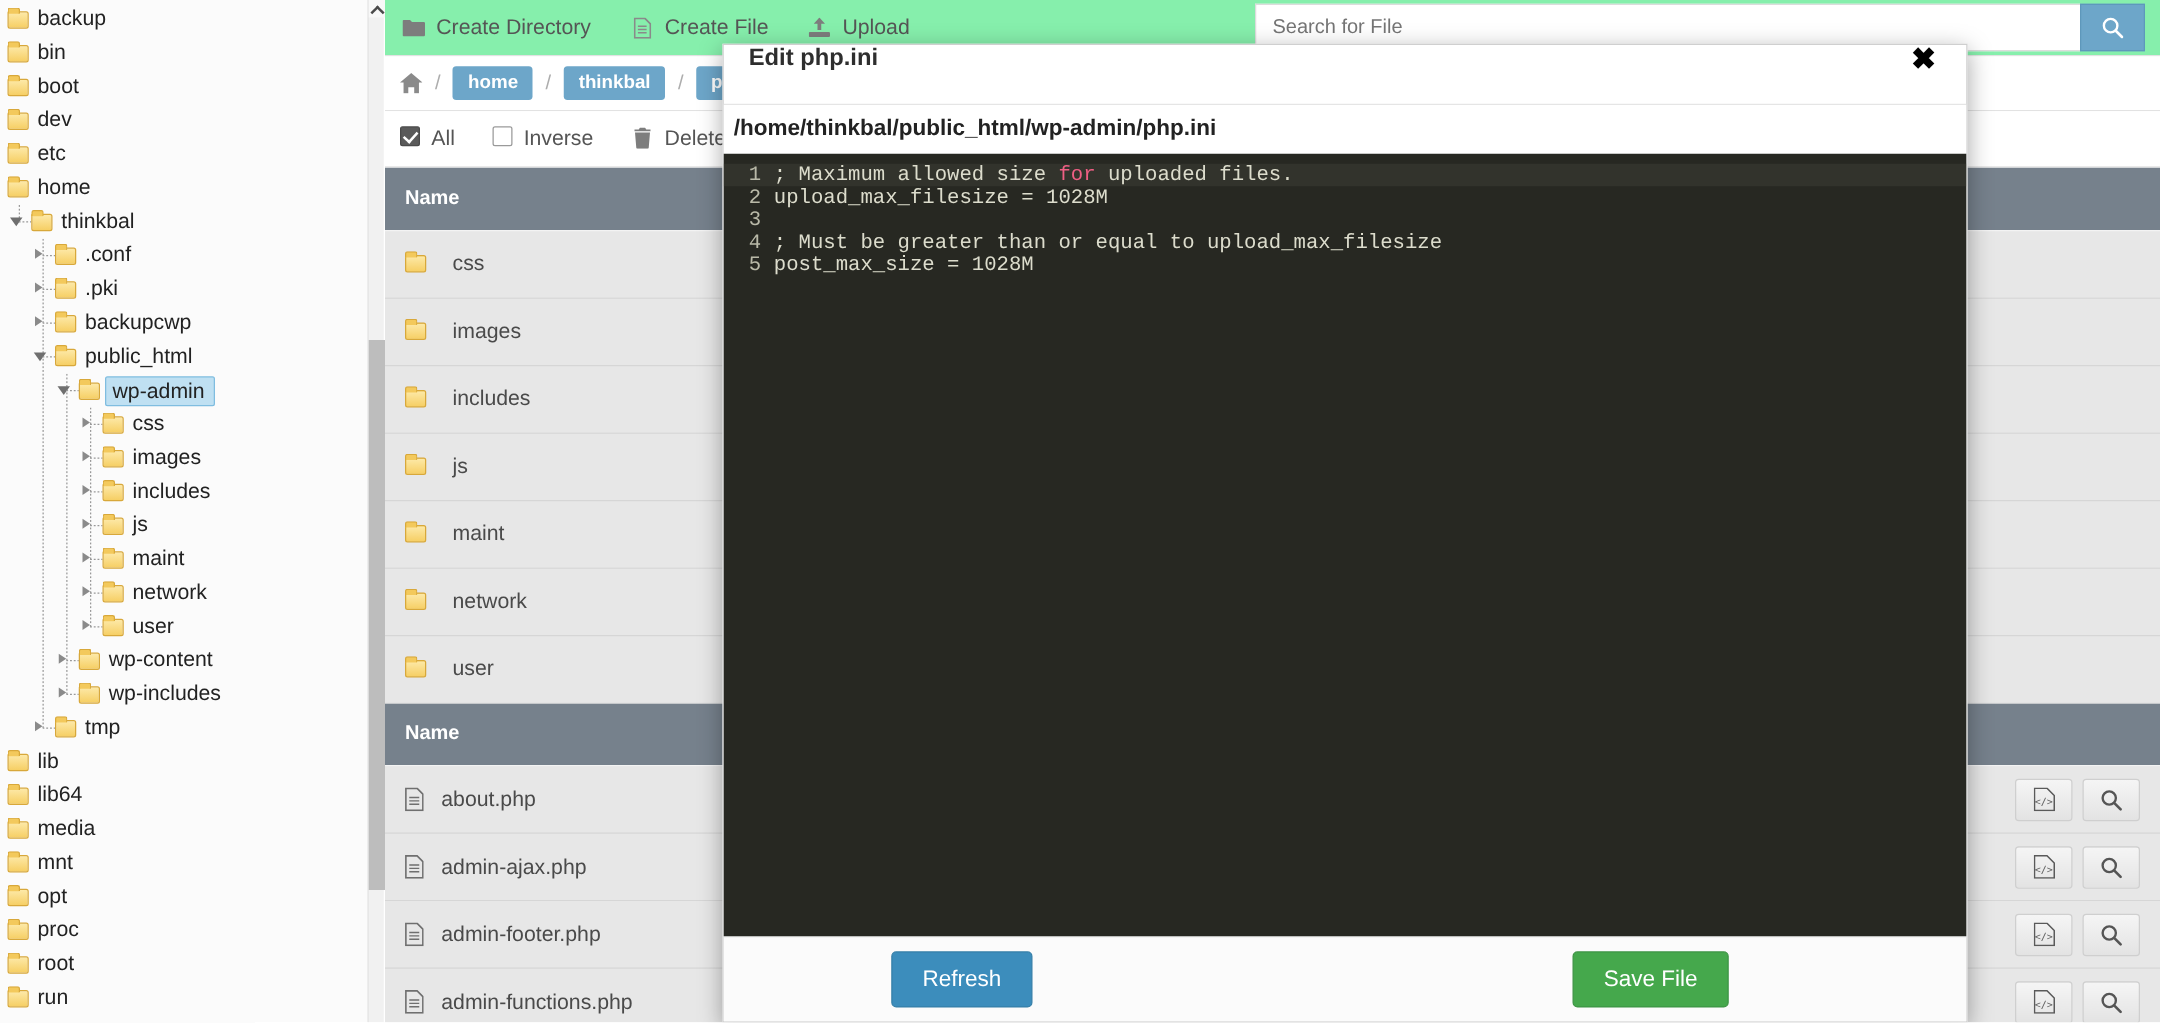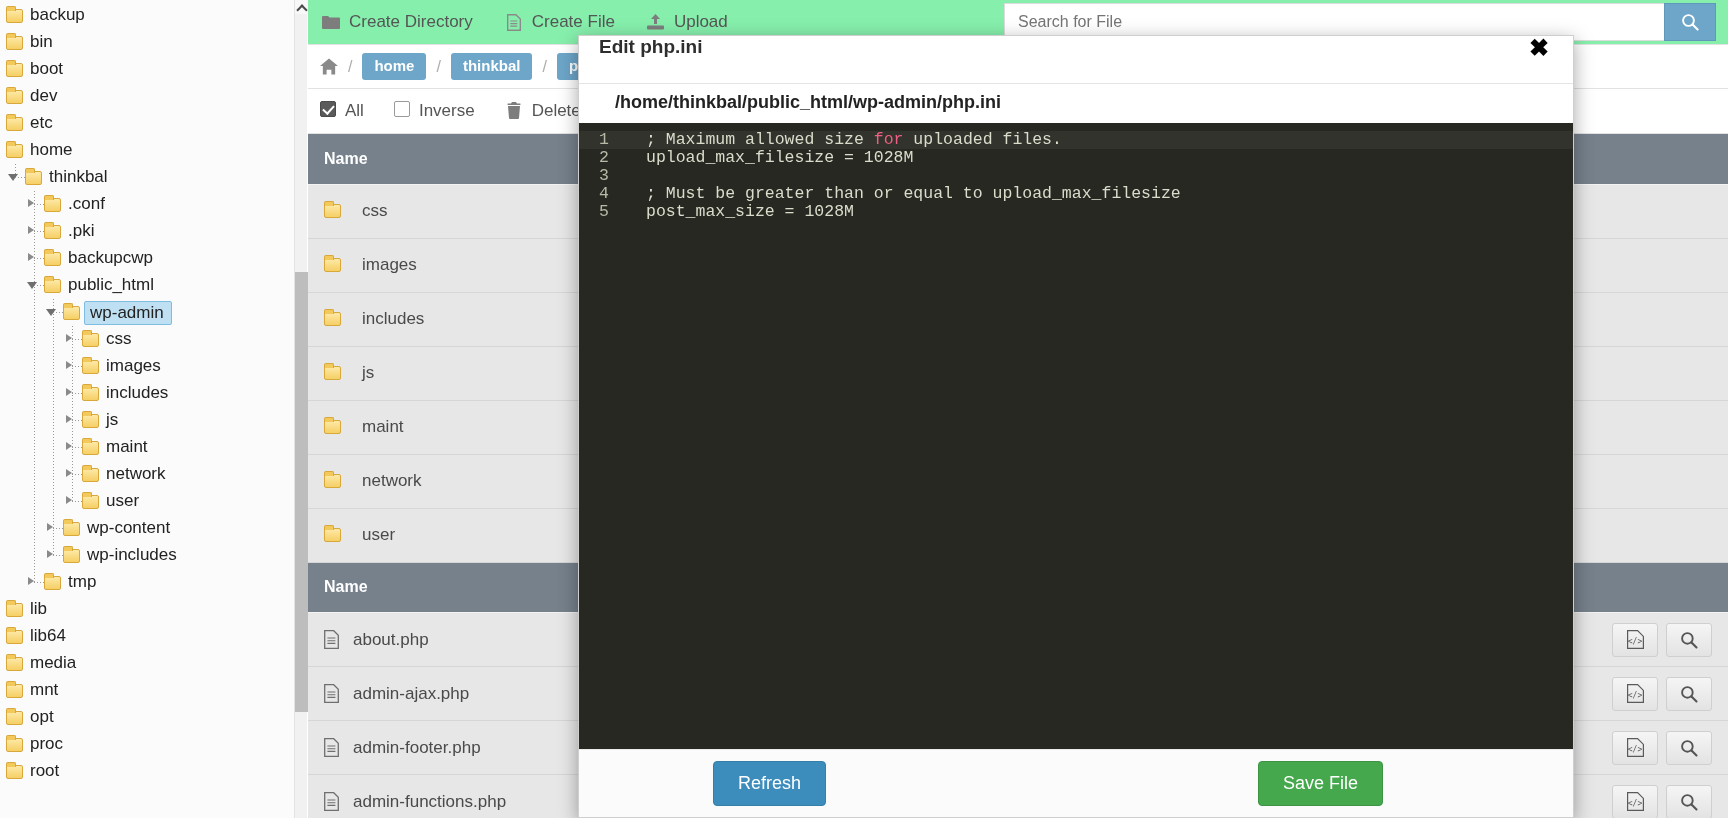--- a/index.html
+++ b/index.html
@@ -187,38 +187,38 @@
     height: 48px; border-bottom: 1px solid #e5e5e5;
     display:flex; align-items:flex-start; padding: 0 20px; flex:0 0 auto;
   }
   #modal-title { font-size: 19px; font-weight: bold; color:#2e2e2e; }
   #modal-close {
     margin-left:auto; font-size: 24px; line-height:1; color:#000;
     cursor:pointer; font-weight: bold; padding: 0 4px;
   }
   #modal-path {
     flex:0 0 auto; font-size: 18px; font-weight: bold; color:#222;
-    padding: 8px 36px 10px; background: #fff;
+    padding: 8px 8px 10px; background: #fff;
   }
   #editor {
     flex: 1 1 auto; background: #272822; position: relative; overflow: hidden;
     margin: 0 0 0 0; min-height: 0;
   }
   #code {
     font-family: "Liberation Mono", "DejaVu Sans Mono", monospace;
     font-size: 16.5px; line-height: 18px;
     padding: 8px 0 0 0; margin:0;
   }
   .cline { display:flex; white-space: pre; }
   .cline.active { background: #32332c; }
   .gutter {
     width: 40px; flex:0 0 auto; text-align:right; padding-right: 10px;
     color: #b9b9a8; user-select:none;
   }
-  .ctext { color: #dcdccc; margin-left: 27px; }
+  .ctext { color: #dcdccc; }
   .kw { color: #ef5f84; }
   #modal-footer {
     flex: 0 0 auto; height: 68px; background: #fbfbfb;
     display:flex; align-items:center; padding: 0 24px;
     border-top: 1px solid #ececec;
   }
   .mbtn {
     font-size: 18px; color:#fff; border-radius: 4px; padding: 11px 24px;
     cursor:pointer; border: 1px solid transparent; font-family:"Liberation Sans", sans-serif;
   }
@@ -419,20 +419,24 @@
         <span class="folder"></span>
         <span class="tree-label">opt</span>
       </div>
       <div class="tree-row">
         <span class="folder"></span>
         <span class="tree-label">proc</span>
       </div>
       <div class="tree-row">
         <span class="folder"></span>
         <span class="tree-label">root</span>
+      </div>
+      <div class="tree-row">
+        <span class="folder"></span>
+        <span class="tree-label">run</span>
       </div>
     </div>
 
   <div id="tree-scrollbar">
     <div id="tree-scroll-up"></div>
     <div id="tree-scroll-thumb"></div>
   </div>
 
   <div id="main">
 

